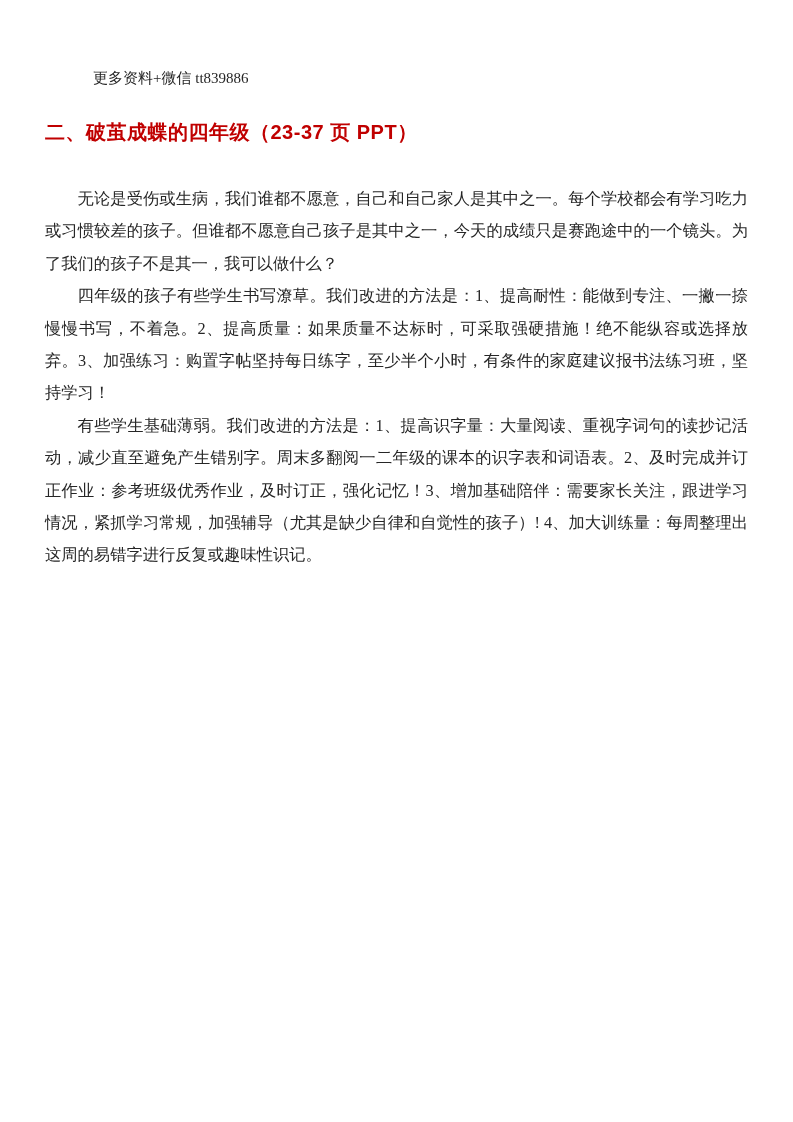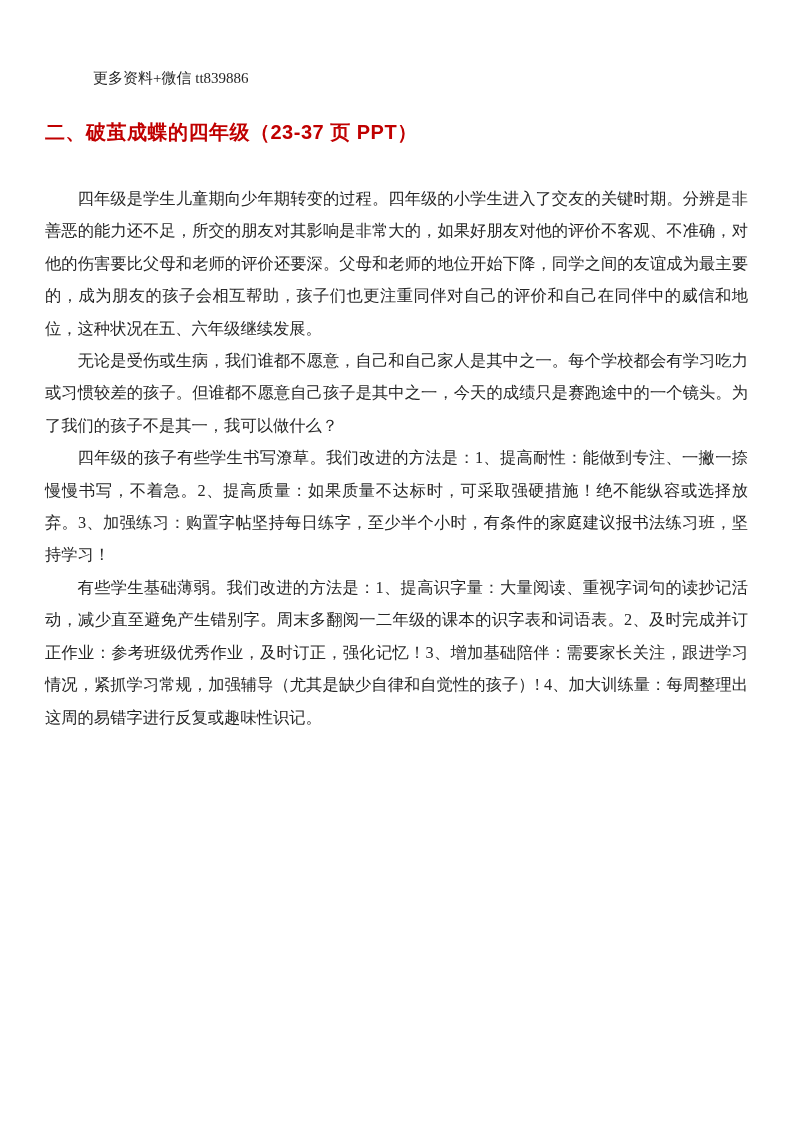--- a/index.html
+++ b/index.html
@@ -59,21 +59,20 @@
 
   <div class="watermark">更多资料+微信 tt839886</div>
 
   <div class="content">
 
 
 
     <h2 class="section-heading" style="color: rgb(192, 0, 0);">二、破茧成蝶的四年级（23-37 页 PPT）</h2>
 
 
-    <p class="body">四年级是学生儿童期向少年期转变的过程。四年级的小学生进入了交友的关键时期。分辨是非善恶的能力还不足，所交的朋友对其影响是非常大的，如果好朋友对他的评价不客观、不准确，对他的伤害要比父母和老师的评价还要深。父母和老师的地位开始下降，同学之间的友谊成为最主要的，成为朋友的孩子会相互帮助，孩子们也更注重同伴对自己的评价和自己在同伴中的威信和地位，这种状况在五、六年级继续发展。</p>
 
     <p class="body">无论是受伤或生病，我们谁都不愿意，自己和自己家人是其中之一。每个学校都会有学习吃力或习惯较差的孩子。但谁都不愿意自己孩子是其中之一，今天的成绩只是赛跑途中的一个镜头。为了我们的孩子不是其一，我可以做什么？</p>
 
     <p class="body">四年级的孩子有些学生书写潦草。我们改进的方法是：1、提高耐性：能做到专注、一撇一捺慢慢书写，不着急。2、提高质量：如果质量不达标时，可采取强硬措施！绝不能纵容或选择放弃。3、加强练习：购置字帖坚持每日练字，至少半个小时，有条件的家庭建议报书法练习班，坚持学习！</p>
 
     <p class="body">有些学生基础薄弱。我们改进的方法是：1、提高识字量：大量阅读、重视字词句的读抄记活动，减少直至避免产生错别字。周末多翻阅一二年级的课本的识字表和词语表。2、及时完成并订正作业：参考班级优秀作业，及时订正，强化记忆！3、增加基础陪伴：需要家长关注，跟进学习情况，紧抓学习常规，加强辅导（尤其是缺少自律和自觉性的孩子）! 4、加大训练量：每周整理出这周的易错字进行反复或趣味性识记。</p>
 
   </div>
 </div>
 

